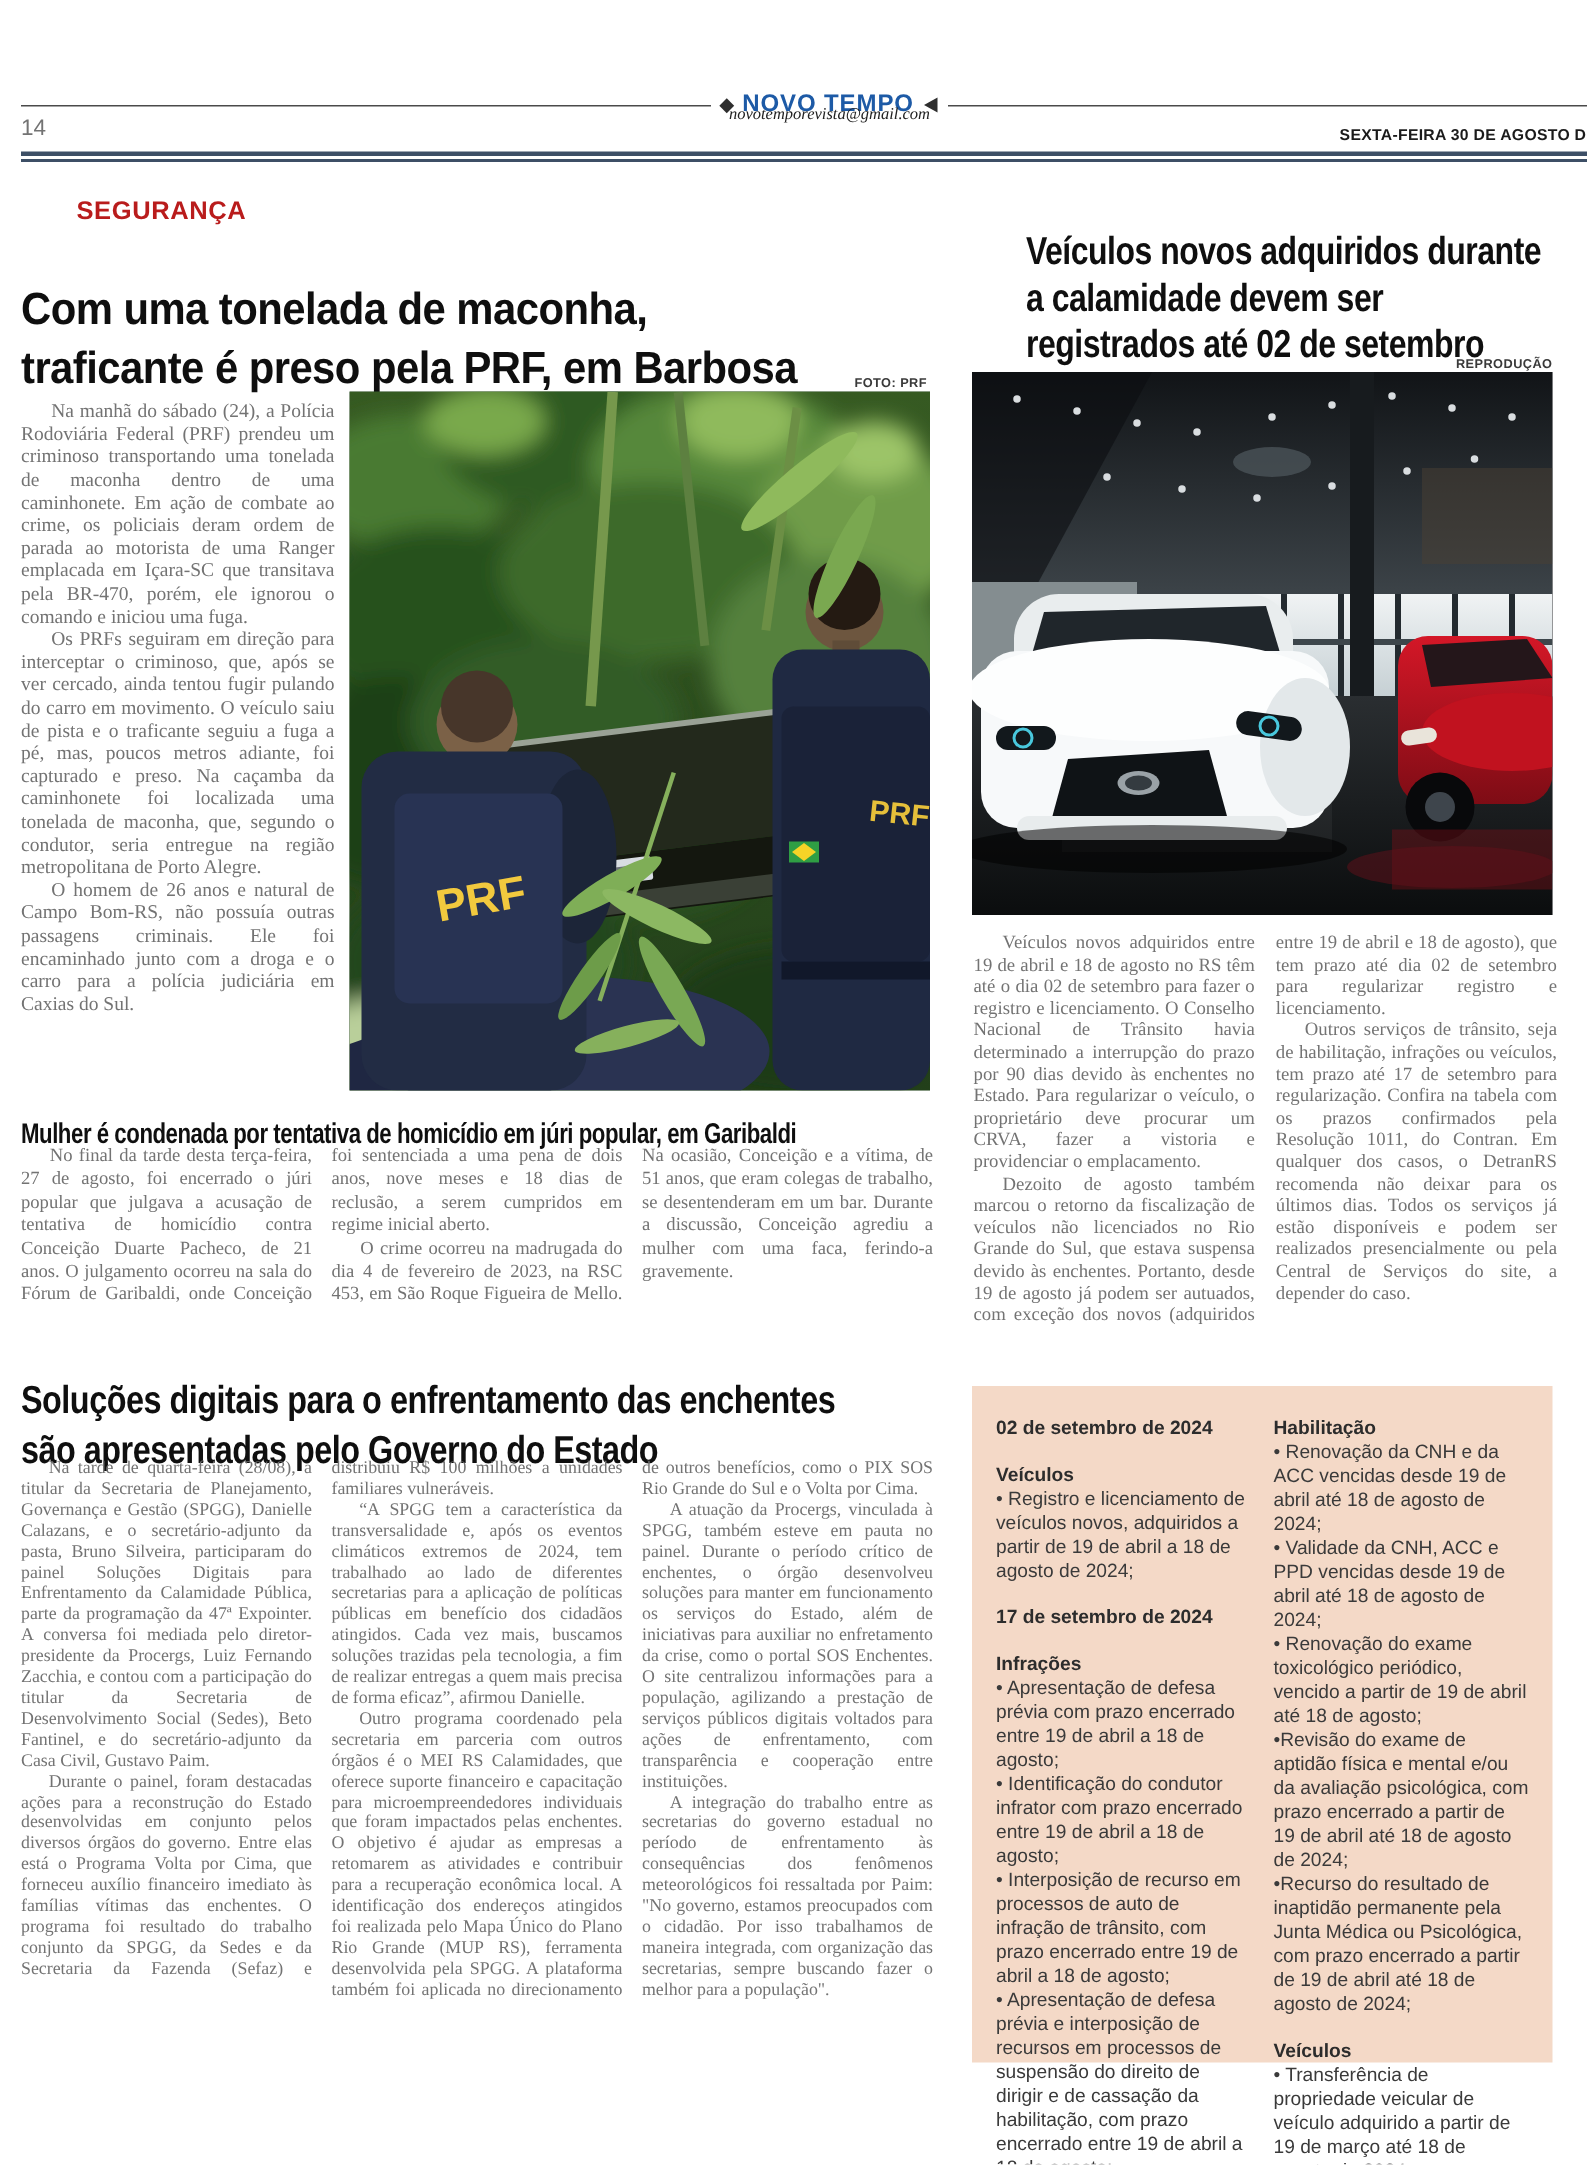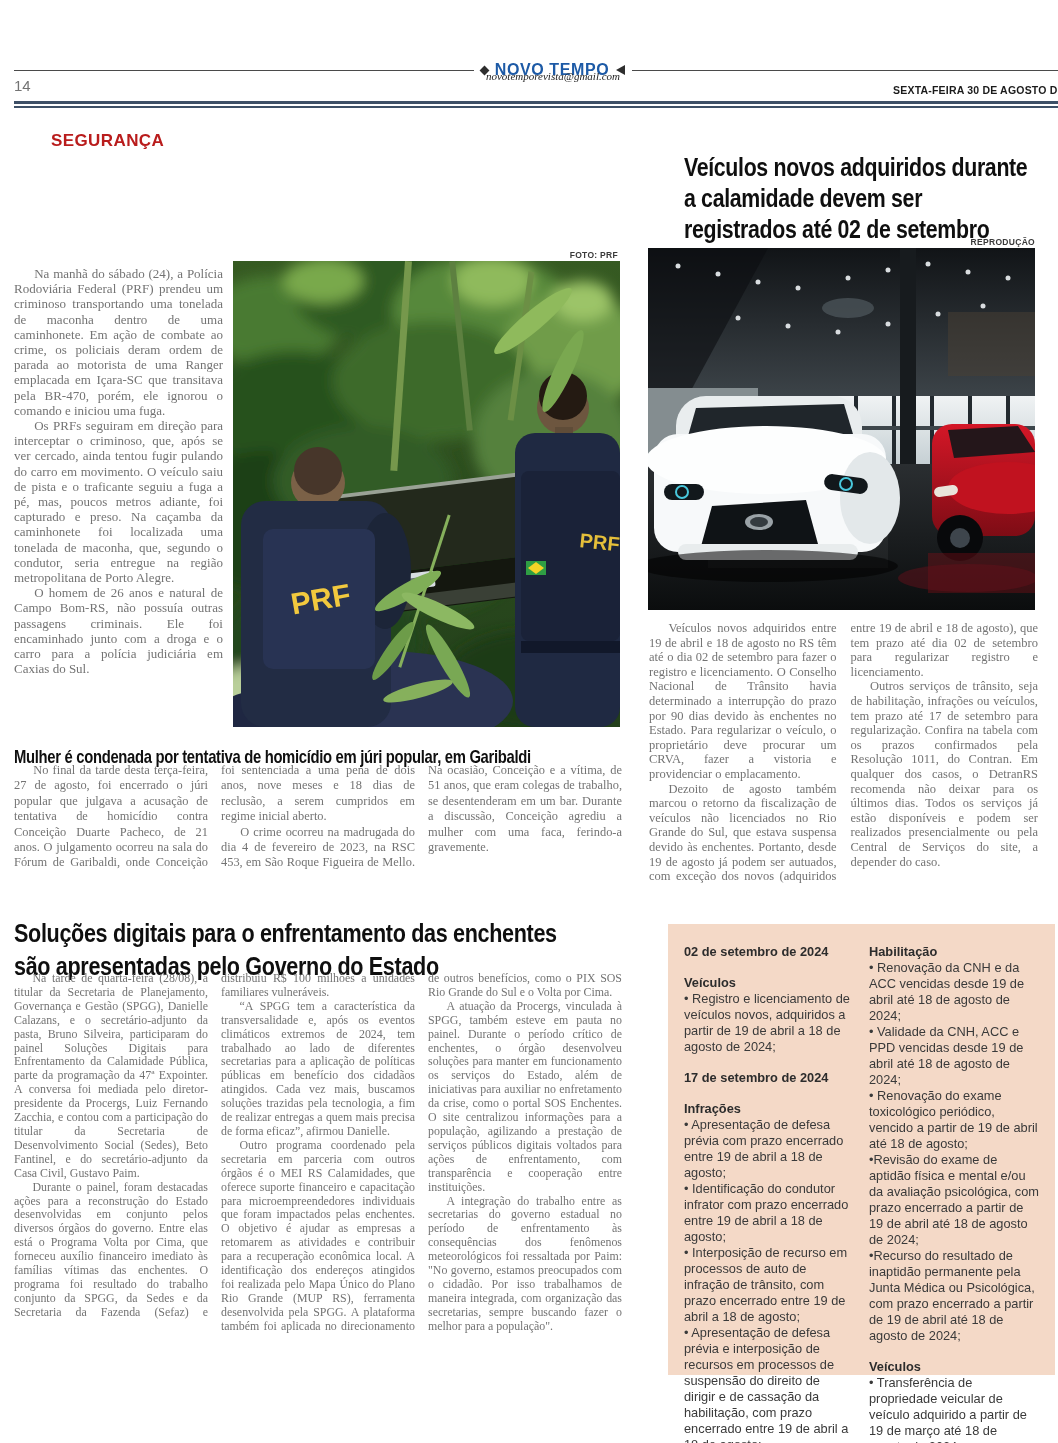--- a/index.html
+++ b/index.html
@@ -53,21 +53,21 @@
            color:#3a3a3a;letter-spacing:.3px;text-align:right;}
   .cap-prf{position:absolute;top:250px;left:233px;width:385px;}
   .cap-vei{position:absolute;top:237px;left:648px;width:387px;}
   .photo{position:absolute;overflow:hidden;}
   .photo-prf{top:261px;left:233px;width:387px;height:466px;background:#2c4f26;}
   .photo-vei{top:248px;left:648px;width:387px;height:362px;background:#14171a;}
 
   
   .deadline-box{position:absolute;top:924px;left:648px;width:387px;height:451px;background:#f4d9c7;
                 box-sizing:border-box;padding:20px 16px 16px 16px;display:flex;gap:15px;
-                font-family:"Liberation Sans",sans-serif;color:#3a3a3a;margin-left:20px;}
+                font-family:"Liberation Sans",sans-serif;color:#3a3a3a;}
   .bx-col{flex:1;font-size:12.8px;line-height:16px;}
   .bx-date{font-weight:bold;color:#2c2c2c;}
   .bx-sub{font-weight:bold;color:#2c2c2c;}
   .bx-bullet{margin:0;}
   .mt{margin-top:15px;}
 </style>
 </head>
 <body>
 
 <div class="page">
@@ -81,20 +81,24 @@
   </div>
   <div class="page-number">14</div>
   <div class="contact-email">novotemporevista@gmail.com</div>
   <div class="edition-date">SEXTA-FEIRA 30 DE AGOSTO DE 2024</div>
   <div class="dbl-rule">
     <div class="r1"></div>
       <div class="r2"></div>
   </div>
 
   <div class="section-label">SEGURANÇA</div>
+  <h1 class="hl hl-prf">
+    <span class="hl-line">Com uma tonelada de maconha,</span>
+    <span class="hl-line">traficante é preso pela PRF, em Barbosa</span>
+  </h1>
   <div class="caption cap-prf">FOTO: PRF</div>
 
   <div class="photo photo-prf">
     <svg width="387" height="466" viewBox="0 0 387 466" xmlns="http://www.w3.org/2000/svg">
       <defs>
         <linearGradient id="g1bg" x1="0" y1="0" x2="0" y2="1">
           <stop offset="0" stop-color="#365a22"></stop>
             <stop offset="1" stop-color="#223f1a"></stop>
         </linearGradient>
         <filter id="f1blur" x="-20%" y="-20%" width="140%" height="140%">

